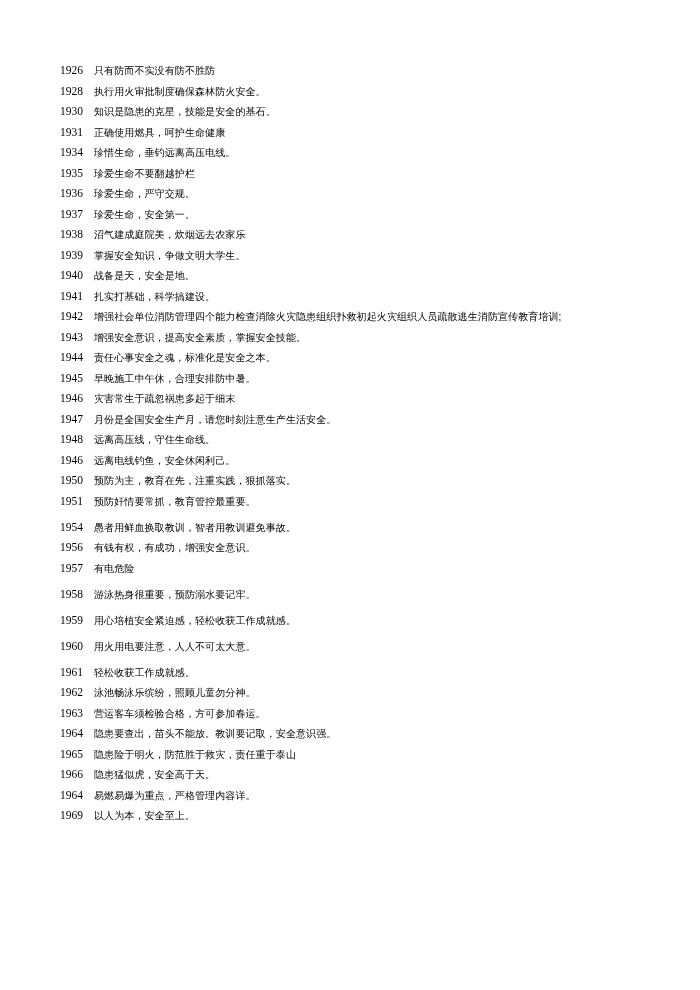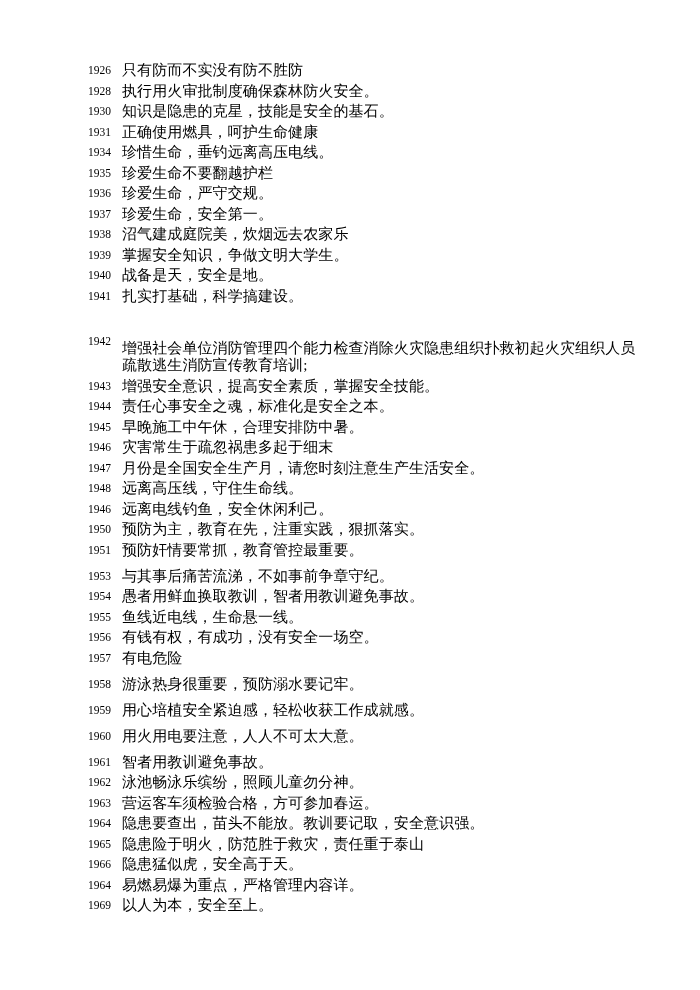--- a/index.html
+++ b/index.html
@@ -30,40 +30,38 @@
     margin-bottom: 3.5px;
   }
   .doc-num {
     flex: 0 0 auto;
     width: 34px;
     font-size: 11.5px;
     line-height: 17px;
     color: #000;
     text-align: left;
     font-family: "Liberation Serif", serif;
-    margin-left: 28px;
   }
   .doc-text {
     flex: 1 1 auto;
-    font-size: 15px;
+    font-size: 10px;
     line-height: 17px;
     color: #000;
-    font-family: Liberation Serif, serif;
+    font-family: Liberation Sans, sans-serif;
     letter-spacing: 0.1px;
   }
   
   .doc-row.tall {
     margin-bottom: 9px;
   }
   .doc-row.wrapped .doc-num {
     align-self: center;
   }
   .doc-row.wrapped .doc-text {
     line-height: 17px;
-    margin-top: 32px;
   }
 </style>
 </head>
 <body>
 
 <div class="page">
   <div class="doc-list" id="doc-list">
       <div class="doc-row">
         <div class="doc-num">1926</div>
         <div class="doc-text">只有防而不实没有防不胜防</div>
@@ -146,54 +144,46 @@
       </div>
       <div class="doc-row">
         <div class="doc-num">1950</div>
         <div class="doc-text">预防为主，教育在先，注重实践，狠抓落实。</div>
       </div>
       <div class="doc-row tall">
         <div class="doc-num">1951</div>
         <div class="doc-text">预防奸情要常抓，教育管控最重要。</div>
       </div>
       <div class="doc-row">
-        <div class="doc-num">1953</div>
-        <div class="doc-text">与其事后痛苦流涕，不如事前争章守纪。</div>
-      </div>
-      <div class="doc-row">
         <div class="doc-num">1954</div>
         <div class="doc-text">愚者用鲜血换取教训，智者用教训避免事故。</div>
       </div>
       <div class="doc-row">
-        <div class="doc-num">1955</div>
-        <div class="doc-text">鱼线近电线，生命悬一线。</div>
-      </div>
-      <div class="doc-row">
         <div class="doc-num">1956</div>
-        <div class="doc-text">有钱有权，有成功，没有安全一场空。</div>
+        <div class="doc-text">有钱有权，有成功，增强安全意识。</div>
       </div>
       <div class="doc-row tall">
         <div class="doc-num">1957</div>
         <div class="doc-text">有电危险</div>
       </div>
       <div class="doc-row tall">
         <div class="doc-num">1958</div>
         <div class="doc-text">游泳热身很重要，预防溺水要记牢。</div>
       </div>
       <div class="doc-row tall">
         <div class="doc-num">1959</div>
         <div class="doc-text">用心培植安全紧迫感，轻松收获工作成就感。</div>
       </div>
       <div class="doc-row tall">
         <div class="doc-num">1960</div>
         <div class="doc-text">用火用电要注意，人人不可太大意。</div>
       </div>
       <div class="doc-row">
         <div class="doc-num">1961</div>
-        <div class="doc-text">智者用教训避免事故。</div>
+        <div class="doc-text">轻松收获工作成就感。</div>
       </div>
       <div class="doc-row">
         <div class="doc-num">1962</div>
         <div class="doc-text">泳池畅泳乐缤纷，照顾儿童勿分神。</div>
       </div>
       <div class="doc-row">
         <div class="doc-num">1963</div>
         <div class="doc-text">营运客车须检验合格，方可参加春运。</div>
       </div>
       <div class="doc-row">

